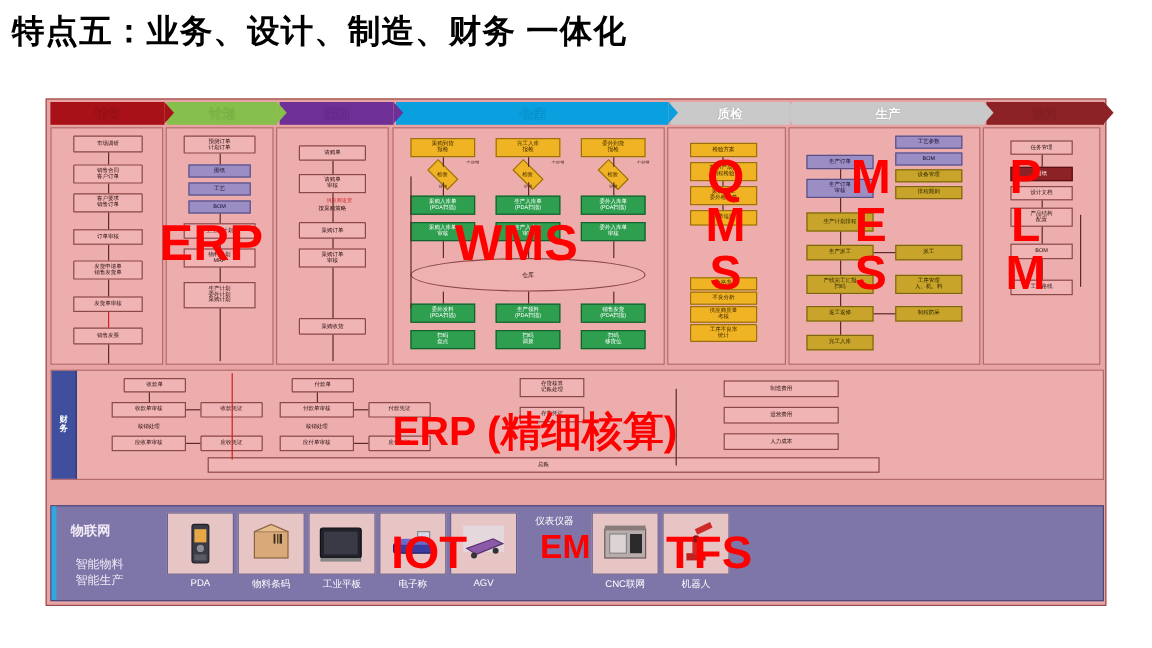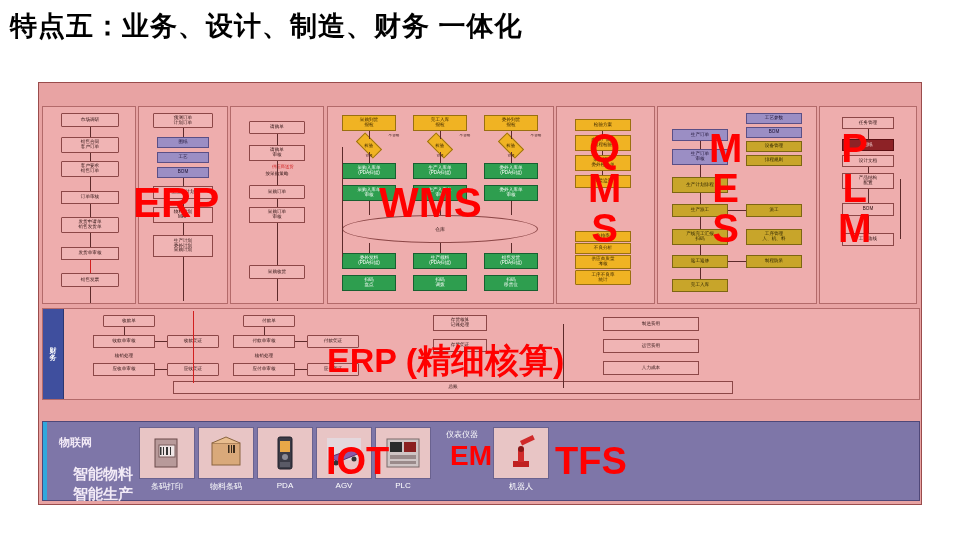--- a/index.html
+++ b/index.html
@@ -86,21 +86,21 @@
     color:#ffffff;font-size:7px;font-weight:bold;line-height:1.05;
     writing-mode:horizontal-tb;text-align:center;
   }
   
   .iot{
     position:absolute;left:3px;top:338px;width:878px;height:80px;
     background:#7e76a8;border:1px solid #4e4778;box-sizing:border-box;
   }
   .iot-accent{position:absolute;left:0;top:0;width:4px;height:100%;background:#2fa8dd;}
   .iot-lbl1{position:absolute;left:16px;top:13px;color:#f2eaf6;font-size:11px;font-weight:bold;}
-  .iot-lbl2{position:absolute;left:30px;top:42px;color:#f2eaf6;font-size:15px;font-weight:bold;line-height:1.35;}
+  .iot-lbl2{position:absolute;left:20px;top:42px;color:#f2eaf6;font-size:10px;font-weight:normal;line-height:1.35;}
   .iot-items{position:absolute;left:96px;top:5px;height:72px;display:flex;gap:3px;}
   .iot-item{width:56px;display:flex;flex-direction:column;align-items:center;}
   .iot-thumb{
     width:56px;height:52px;box-sizing:border-box;
     border:1px solid #6a628f;background:#e8c5c5;
     display:flex;align-items:center;justify-content:center;overflow:hidden;
   }
   .iot-cap{font-size:8px;color:#ffffff;margin-top:2px;white-space:nowrap;}
   
   .ovl{
@@ -110,20 +110,43 @@
   }
   .stack{display:flex;flex-direction:column;align-items:center;line-height:1.0;}
 </style>
 </head>
 <body>
 
 <div class="slide-title">特点五：业务、设计、制造、财务 一体化</div>
 
 <div class="diagram">
 
+  <div class="ribbon">
+    <div class="chev" style="left:0px;width:95px;background:#a81118;color:#a81118;">
+        <span class="lbl">销售</span>
+      </div>
+    <div class="chev" style="left:97px;width:92px;background:#86bf4c;color:#86bf4c;">
+        <span class="lbl">计划</span>
+      </div>
+    <div class="chev" style="left:191px;width:95px;background:#6e2f97;color:#6e2f97;">
+        <span class="lbl">采购</span>
+      </div>
+    <div class="chev" style="left:288px;width:227px;background:#0aa0e0;color:#0aa0e0;">
+        <span class="lbl">仓储</span>
+      </div>
+    <div class="chev" style="left:517px;width:99px;background:#c9c9c9;color:#c9c9c9;">
+        <span class="lbl" style="color:#ffffff;">质检</span>
+      </div>
+    <div class="chev" style="left:618px;width:160px;background:#c9c9c9;color:#c9c9c9;">
+        <span class="lbl" style="color:#ffffff;">生产</span>
+      </div>
+    <div class="chev" style="left:780px;width:98px;background:#8d2226;color:#8d2226;">
+        <span class="lbl">设计</span>
+      </div>
+  </div>
 
   <div class="colpanel" style="left:3px;width:94px;height:198px;">
     <div class="nd wave" style="left:18px;top:6px;width:58px;height:14px;white-space:pre-line;">市场调研</div>
     <div class="nd wave" style="left:18px;top:30px;width:58px;height:16px;white-space:pre-line;">销售合同
 客户订单</div>
     <div class="nd wave" style="left:18px;top:54px;width:58px;height:16px;white-space:pre-line;">客户要求
 销售订单</div>
     <div class="nd" style="left:18px;top:84px;width:58px;height:13px;">订单审核</div>
     <div class="nd wave" style="left:18px;top:110px;width:58px;height:16px;white-space:pre-line;">发货申请单
 销售发货单</div>
@@ -347,91 +370,97 @@
     <div class="ln" style="left:520px;top:15px;width:0.8px;height:64px;"></div>
   </div>
 
   <div class="iot">
     <div class="iot-accent"></div>
     <div class="iot-lbl1">物联网</div>
     <div class="iot-lbl2" style="white-space:pre-line;">智能物料
 智能生产</div>
     <div class="iot-items">
 
+
       <div class="iot-item">
         <div class="iot-thumb">
           <svg width="40" height="40" viewBox="0 0 40 40">
-              <rect x="8" y="6" width="22" height="28" fill="#b89a9a" stroke="#6a4a4a"></rect>
-              <rect x="12" y="12" width="16" height="12" fill="#f0e6e6" stroke="#7a5a5a"></rect>
-              <rect x="13" y="14" width="1.5" height="8" fill="#333"></rect>
-              <rect x="16" y="14" width="1" height="8" fill="#333"></rect>
-              <rect x="19" y="14" width="2" height="8" fill="#333"></rect>
-              <rect x="23" y="14" width="1" height="8" fill="#333"></rect>
-            </svg>
-        </div>
-        <div class="iot-cap">条码打印</div>
+              <rect x="13" y="4" width="14" height="32" rx="2" fill="#3b3b46" stroke="#20202a"></rect>
+              <rect x="15" y="8" width="10" height="11" fill="#e8a848"></rect>
+              <circle cx="20" cy="24" r="3" fill="#8b8b96"></circle>
+              <rect x="15" y="29" width="10" height="5" fill="#5a5a66"></rect>
+            </svg>
+        </div>
+        <div class="iot-cap">PDA</div>
       </div>
 
       <div class="iot-item">
         <div class="iot-thumb">
           <svg width="40" height="40" viewBox="0 0 40 40">
               <rect x="6" y="10" width="28" height="22" fill="#d9a97a" stroke="#8a6540"></rect>
               <path d="M6 10 L20 4 L34 10" fill="#e8bd8e" stroke="#8a6540"></path>
               <rect x="22" y="12" width="1.5" height="8" fill="#3a2a1a"></rect>
               <rect x="25" y="12" width="1" height="8" fill="#3a2a1a"></rect>
               <rect x="27" y="12" width="2" height="8" fill="#3a2a1a"></rect>
             </svg>
         </div>
         <div class="iot-cap">物料条码</div>
       </div>
 
       <div class="iot-item">
         <div class="iot-thumb">
-          <svg width="40" height="40" viewBox="0 0 40 40">
-              <rect x="13" y="4" width="14" height="32" rx="2" fill="#3b3b46" stroke="#20202a"></rect>
-              <rect x="15" y="8" width="10" height="11" fill="#e8a848"></rect>
-              <circle cx="20" cy="24" r="3" fill="#8b8b96"></circle>
-              <rect x="15" y="29" width="10" height="5" fill="#5a5a66"></rect>
-            </svg>
-        </div>
-        <div class="iot-cap">PDA</div>
-      </div>
-
-
+          <svg width="44" height="40" viewBox="0 0 44 40">
+              <rect x="4" y="7" width="34" height="25" rx="2" fill="#22222a" stroke="#101018"></rect>
+              <rect x="7" y="10" width="28" height="19" fill="#3a3a46"></rect>
+              <rect x="4" y="32" width="34" height="3" fill="#888"></rect>
+            </svg>
+        </div>
+        <div class="iot-cap">工业平板</div>
+      </div>
+
+      <div class="iot-item">
+        <div class="iot-thumb">
+          <svg width="44" height="40" viewBox="0 0 44 40">
+              <rect x="6" y="20" width="32" height="8" rx="2" fill="#3b3ba0" stroke="#22226a"></rect>
+              <rect x="8" y="16" width="28" height="5" fill="#6a6ac8"></rect>
+              <rect x="26" y="10" width="10" height="7" fill="#d8d8e8" stroke="#888"></rect>
+            </svg>
+        </div>
+        <div class="iot-cap">电子称</div>
+      </div>
 
       <div class="iot-item">
         <div class="iot-thumb">
           <svg width="44" height="40" viewBox="0 0 44 40">
               <rect x="5" y="5" width="34" height="22" fill="#e4d8dd"></rect>
               <path d="M8 24 L30 16 L38 20 L16 29 Z" fill="#8a5aa8" stroke="#5a3070"></path>
               <circle cx="14" cy="30" r="2.5" fill="#333"></circle>
               <circle cx="32" cy="26" r="2.5" fill="#333"></circle>
             </svg>
         </div>
         <div class="iot-cap">AGV</div>
       </div>
 
+
+
+      <div class="iot-item">
+        <div class="iot-cap">仪表仪器</div>
+      </div>
+
       <div class="iot-item">
         <div class="iot-thumb">
           <svg width="44" height="40" viewBox="0 0 44 40">
-              <rect x="6" y="6" width="32" height="28" fill="#cfc4c4" stroke="#7a6a6a"></rect>
-              <rect x="9" y="9" width="12" height="10" fill="#2a2a2a"></rect>
-              <rect x="23" y="9" width="12" height="10" fill="#8b2020"></rect>
-              <rect x="9" y="22" width="26" height="4" fill="#9a8a8a"></rect>
-              <rect x="9" y="28" width="26" height="3" fill="#9a8a8a"></rect>
-            </svg>
-        </div>
-        <div class="iot-cap">PLC</div>
-      </div>
-
-
-      <div class="iot-item">
-        <div class="iot-cap">仪表仪器</div>
-      </div>
-
+              <rect x="5" y="8" width="34" height="24" fill="#b8acac" stroke="#6a5a5a"></rect>
+              <rect x="9" y="12" width="14" height="16" fill="#dcd4d4" stroke="#888"></rect>
+              <rect x="26" y="12" width="10" height="16" fill="#2a2a2a"></rect>
+              <rect x="5" y="5" width="34" height="4" fill="#8a7a7a"></rect>
+            </svg>
+        </div>
+        <div class="iot-cap">CNC联网</div>
+      </div>
 
       <div class="iot-item">
         <div class="iot-thumb">
           <svg width="44" height="40" viewBox="0 0 44 40">
               <rect x="14" y="28" width="16" height="6" fill="#c02020"></rect>
               <rect x="19" y="16" width="6" height="13" fill="#d02a2a"></rect>
               <rect x="21" y="8" width="14" height="5" transform="rotate(-25 21 8)" fill="#d02a2a"></rect>
               <circle cx="22" cy="16" r="3" fill="#8a1515"></circle>
             </svg>
         </div>

